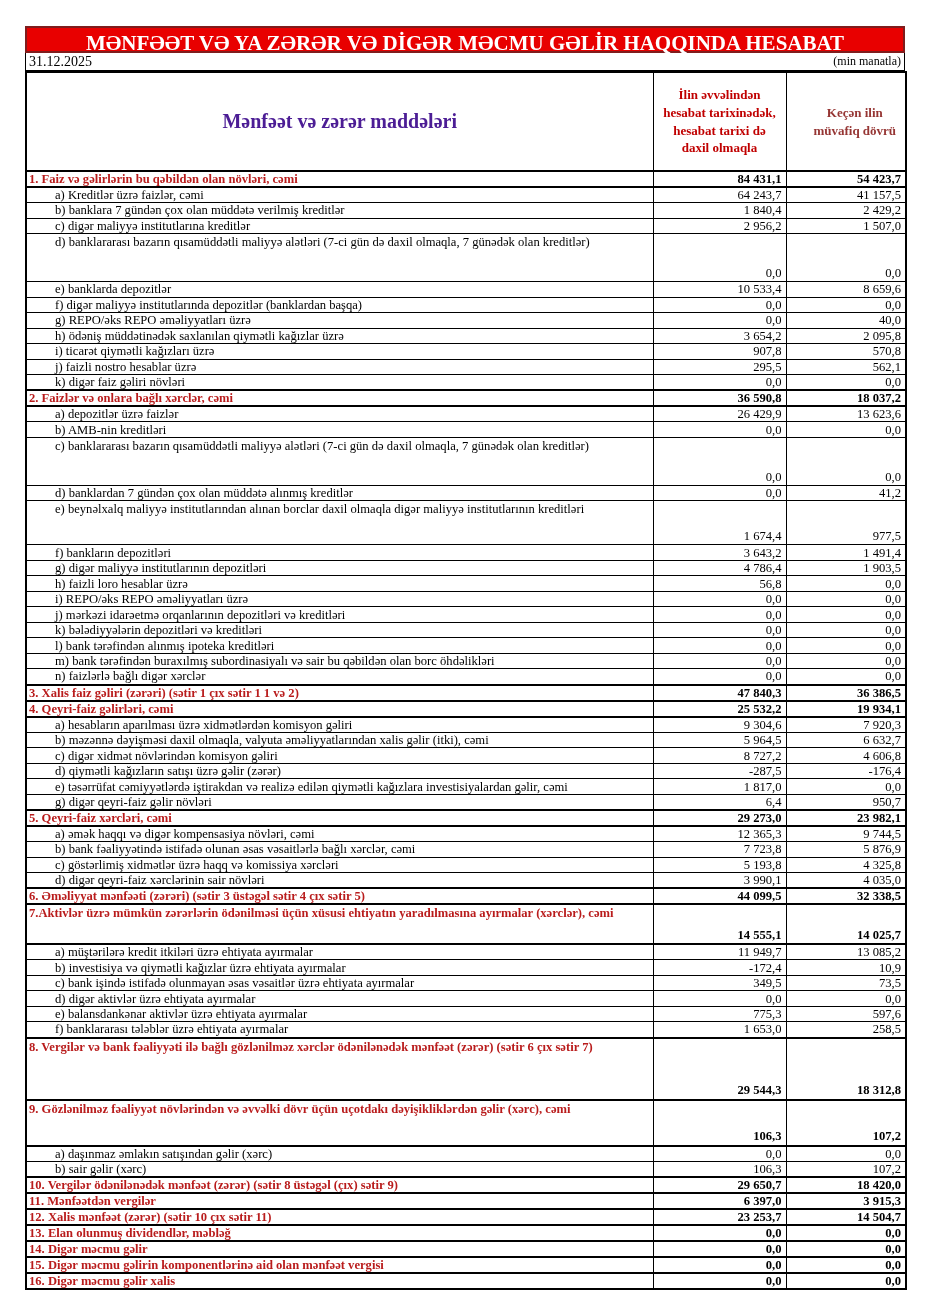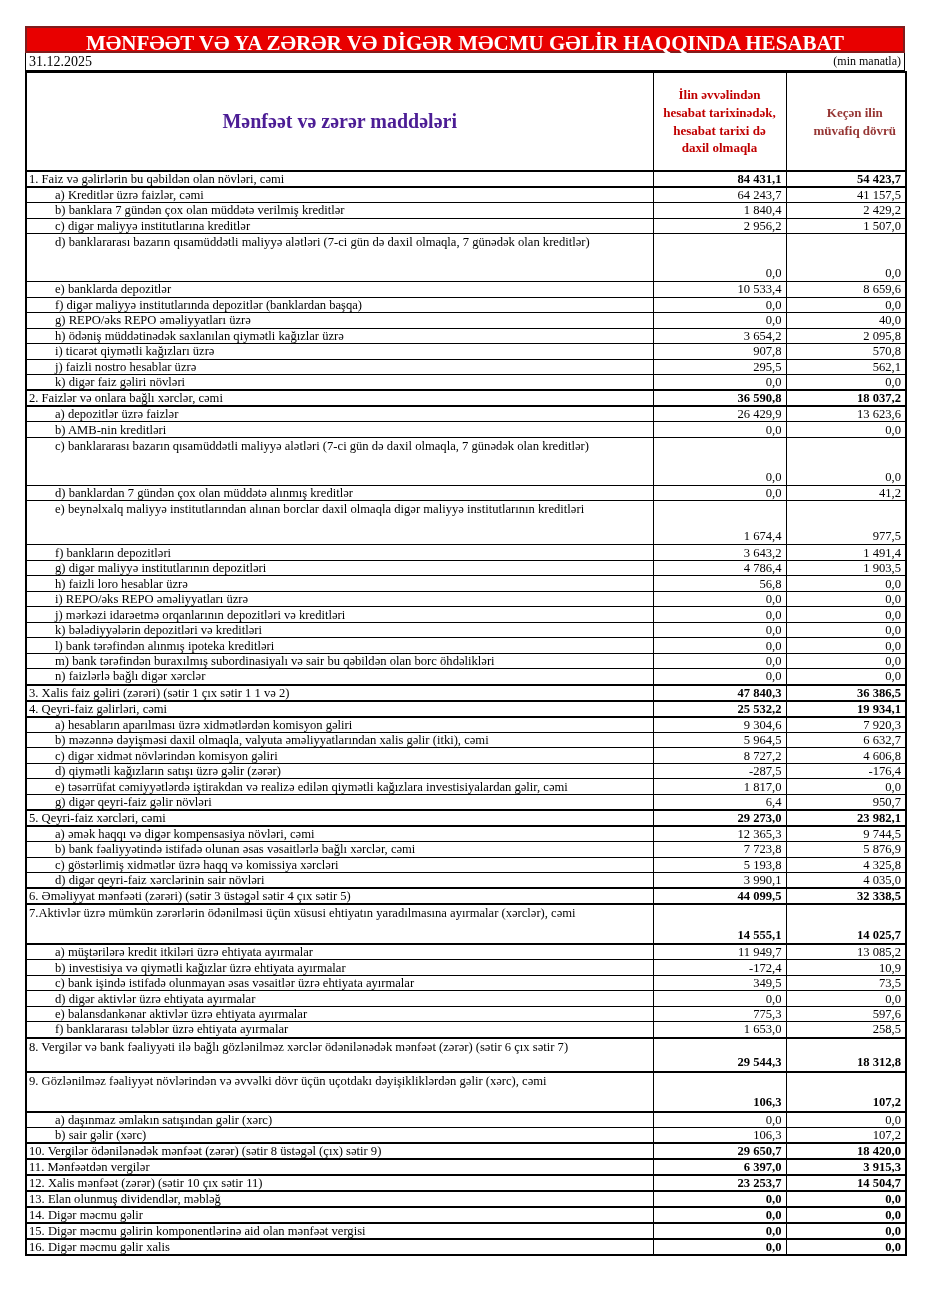--- a/index.html
+++ b/index.html
@@ -23,21 +23,21 @@
   th.items-head{color:#4c1d95;font-size:20px;font-weight:bold;text-align:center;vertical-align:middle;}
   th.num-head{font-size:13px;font-weight:bold;text-align:center;vertical-align:middle;
     border-left-width:2px;padding:0 6px;line-height:1.35;}
   th.num-head.h1{color:#c00000;}
   th.num-head.h2{color:#963634;padding-left:24px;}
 
   tbody tr{height:15.5px;}
   tbody td{font-size:12.6px;vertical-align:middle;padding:0 3px;line-height:1.12;}
   td.c-label{padding-left:28px;}
   td.c-val{text-align:right;white-space:nowrap;border-left-width:2px;padding-right:4px;}
-  tr.s td.c-label{color:#000000;font-weight:normal;padding-left:2px;}
+  tr.s td.c-label{color:#b91c1c;font-weight:bold;padding-left:2px;}
   tr.s td.c-val{font-weight:bold;}
   tr.s td{border-top-width:2px;border-bottom-width:2px;}
   tr.tall td.c-label{vertical-align:top;padding-top:1px;}
   tr.tall td.c-val{vertical-align:bottom;padding-bottom:1px;}
 </style>
 </head>
 <body>
 
 <div class="page">
 
@@ -297,26 +297,26 @@
         <tr class="u">
           <td class="c-label">e) balansdankənar aktivlər üzrə ehtiyata ayırmalar</td>
           <td class="c-val">775,3</td>
           <td class="c-val">597,6</td>
         </tr>
         <tr class="u">
           <td class="c-label">f) banklararası tələblər üzrə ehtiyata ayırmalar</td>
           <td class="c-val">1 653,0</td>
           <td class="c-val">258,5</td>
         </tr>
-        <tr class="s tall" style="height: 34px;">
+        <tr class="s tall" style="height: 62px;">
           <td class="c-label">8. Vergilər və bank fəaliyyəti ilə bağlı gözlənilməz xərclər ödənilənədək mənfəət (zərər) (sətir 6 çıx sətir 7)</td>
           <td class="c-val">29 544,3</td>
           <td class="c-val">18 312,8</td>
         </tr>
-        <tr class="s tall" style="height: 40px;">
+        <tr class="s tall" style="height: 46px;">
           <td class="c-label">9. Gözlənilməz fəaliyyət növlərindən və əvvəlki dövr üçün uçotdakı dəyişikliklərdən gəlir (xərc), cəmi</td>
           <td class="c-val">106,3</td>
           <td class="c-val">107,2</td>
         </tr>
         <tr class="u">
           <td class="c-label">a) daşınmaz əmlakın satışından gəlir (xərc)</td>
           <td class="c-val">0,0</td>
           <td class="c-val">0,0</td>
         </tr>
         <tr class="u">

